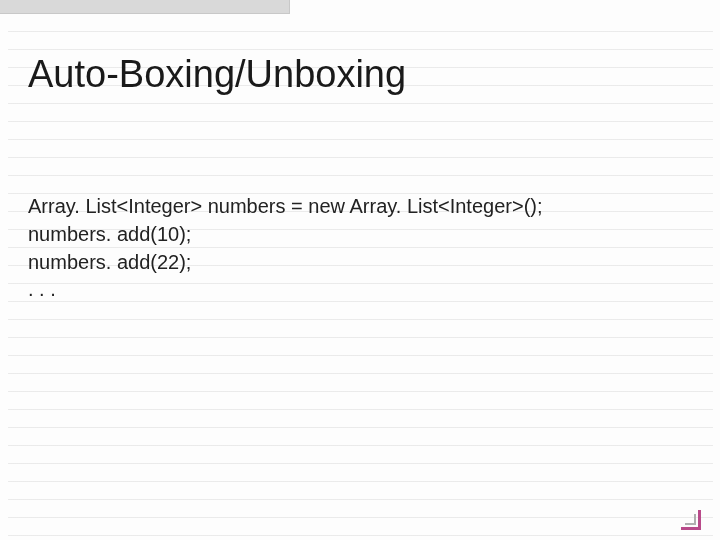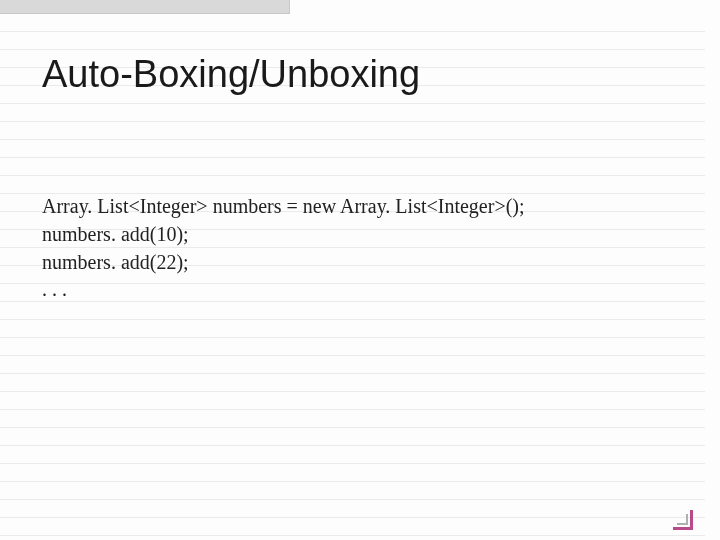--- a/index.html
+++ b/index.html
@@ -13,23 +13,23 @@
     position: absolute;
     top: 0; left: 0;
     width: 290px; height: 14px;
     background: #d9d9d9;
     border: 1px solid #c8c8c8;
     border-top: none;
     border-left: none;
   }
   .slide {
     position: absolute;
-    top: 14px; left: 0;
+    top: 14px; left: 8px;
     width: 705px; height: 526px;
-    padding: 40px 30px 30px 42px;
+    padding: 40px 30px 30px 20px;
     background-image: repeating-linear-gradient(
       to bottom,
       transparent 0px,
       transparent 17px,
       rgba(200,200,200,0.35) 17px,
       rgba(200,200,200,0.35) 18px
     );
   }
   .title {
     font-size: 38px;
@@ -37,21 +37,21 @@
     color: #1a1a1a;
     letter-spacing: 0px;
     margin-bottom: 70px;
     line-height: 1.1;
   }
   .code-block {
     font-size: 20px;
     color: #222;
     line-height: 1.38;
     margin-bottom: 44px;
-    font-family: Liberation Serif, serif;
+    font-family: Liberation Sans, sans-serif;
     white-space: pre-wrap;
   }
   .code-block:last-of-type { margin-bottom: 0; }
   .corner {
     position: absolute;
     right: 12px;
     bottom: 10px;
     width: 20px;
     height: 20px;
   }

